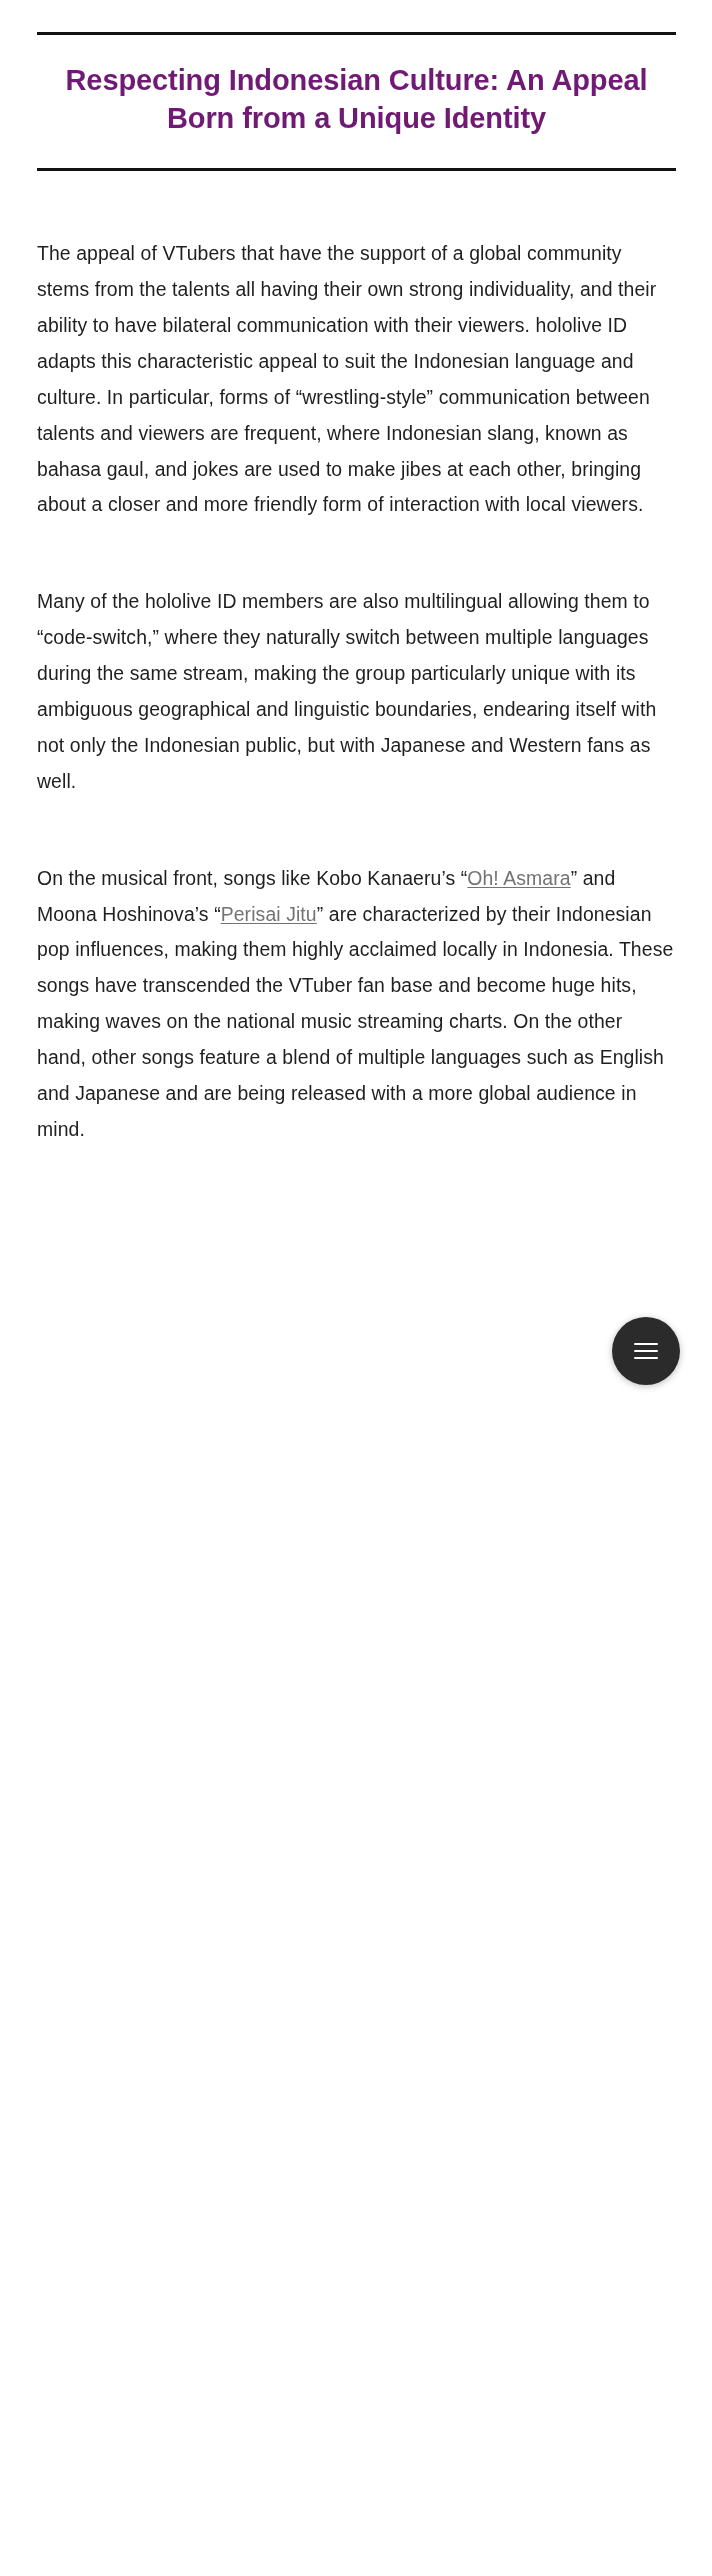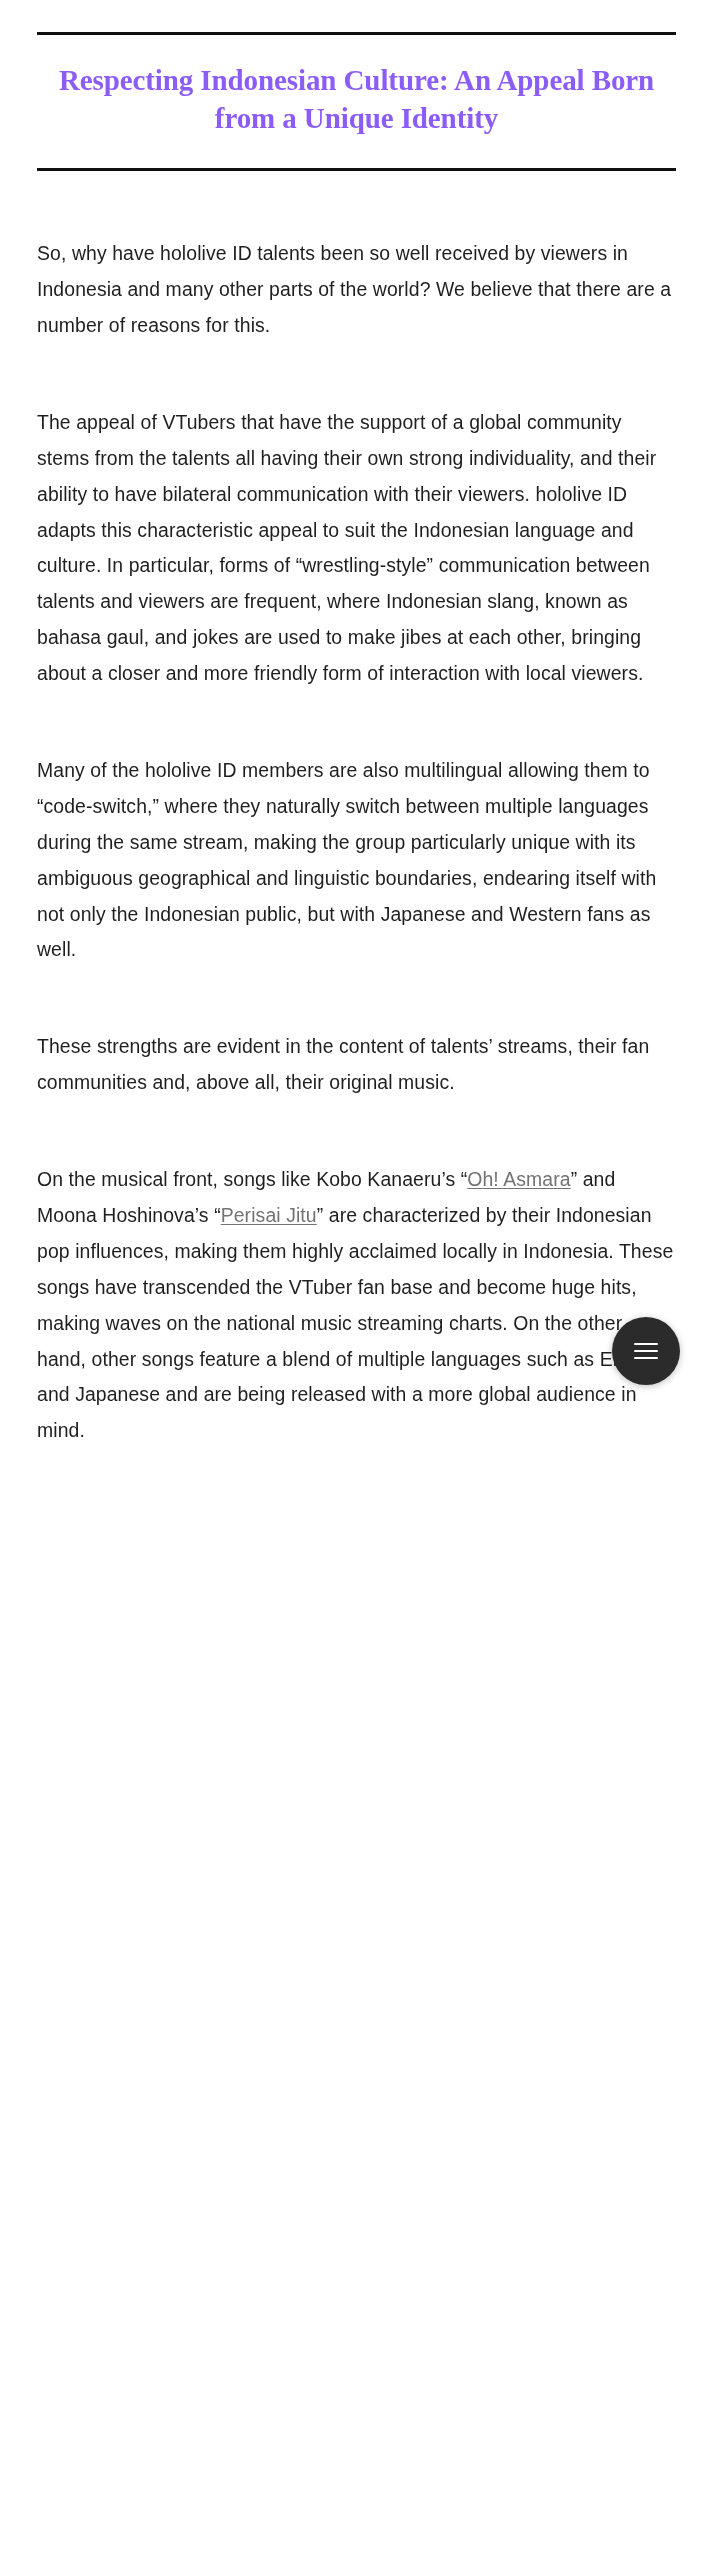--- a/index.html
+++ b/index.html
@@ -27,24 +27,23 @@
     margin: 0;
   }
   .rule.top { margin-top: 32px; }
   .rule.bottom { margin-top: 30px; }
 
   .title {
     font-size: 29px;
     line-height: 1.34;
     font-weight: 700;
     letter-spacing: -0.1px;
-    color: #8b5cf6;
+    color: #701a75;
     text-align: center;
     margin: 25.5px 17px 0 17px;
-    font-family: Liberation Serif, serif;
   }
 
   .content {
     margin-top: 65px;
   }
   p.para {
     font-size: 19.4px;
     line-height: 1.85;
     color: #1f1f1f;
     margin: 0 0 61px 0;
@@ -105,27 +104,25 @@
 <div class="page">
 
   <hr class="rule top">
 
   <h1 class="title">Respecting Indonesian Culture: An Appeal Born from a Unique Identity</h1>
 
   <hr class="rule bottom">
 
   <div class="content">
 
-    <p class="para">So, why have hololive ID talents been so well received by viewers in Indonesia and many other parts of the world? We believe that there are a number of reasons for this.</p>
 
     <p class="para">The appeal of VTubers that have the support of a global community stems from the talents all having their own strong individuality, and their ability to have bilateral communication with their viewers. hololive ID adapts this characteristic appeal to suit the Indonesian language and culture. In particular, forms of “wrestling-style” communication between talents and viewers are frequent, where Indonesian slang, known as bahasa gaul, and jokes are used to make jibes at each other, bringing about a closer and more friendly form of interaction with local viewers.</p>
 
     <p class="para">Many of the hololive ID members are also multilingual allowing them to “code-switch,” where they naturally switch between multiple languages during the same stream, making the group particularly unique with its ambiguous geographical and linguistic boundaries, endearing itself with not only the Indonesian public, but with Japanese and Western fans as well.</p>
 
-    <p class="para">These strengths are evident in the content of talents’ streams, their fan communities and, above all, their original music.</p>
 
     <p class="para">
       <span>On the musical front, songs like Kobo Kanaeru’s “</span><a class="inline-link" href="#">Oh! Asmara</a><span>” and Moona Hoshinova’s “</span><a class="inline-link" href="#">Perisai Jitu</a><span>” are characterized by their Indonesian pop influences, making them highly acclaimed locally in Indonesia. These songs have transcended the VTuber fan base and become huge hits, making waves on the national music streaming charts. On the other hand, other songs feature a blend of multiple languages such as English and Japanese and are being released with a more global audience in mind.</span>
     </p>
 
   </div>
 
   <div class="spacer-bottom"></div>
 </div>
 

